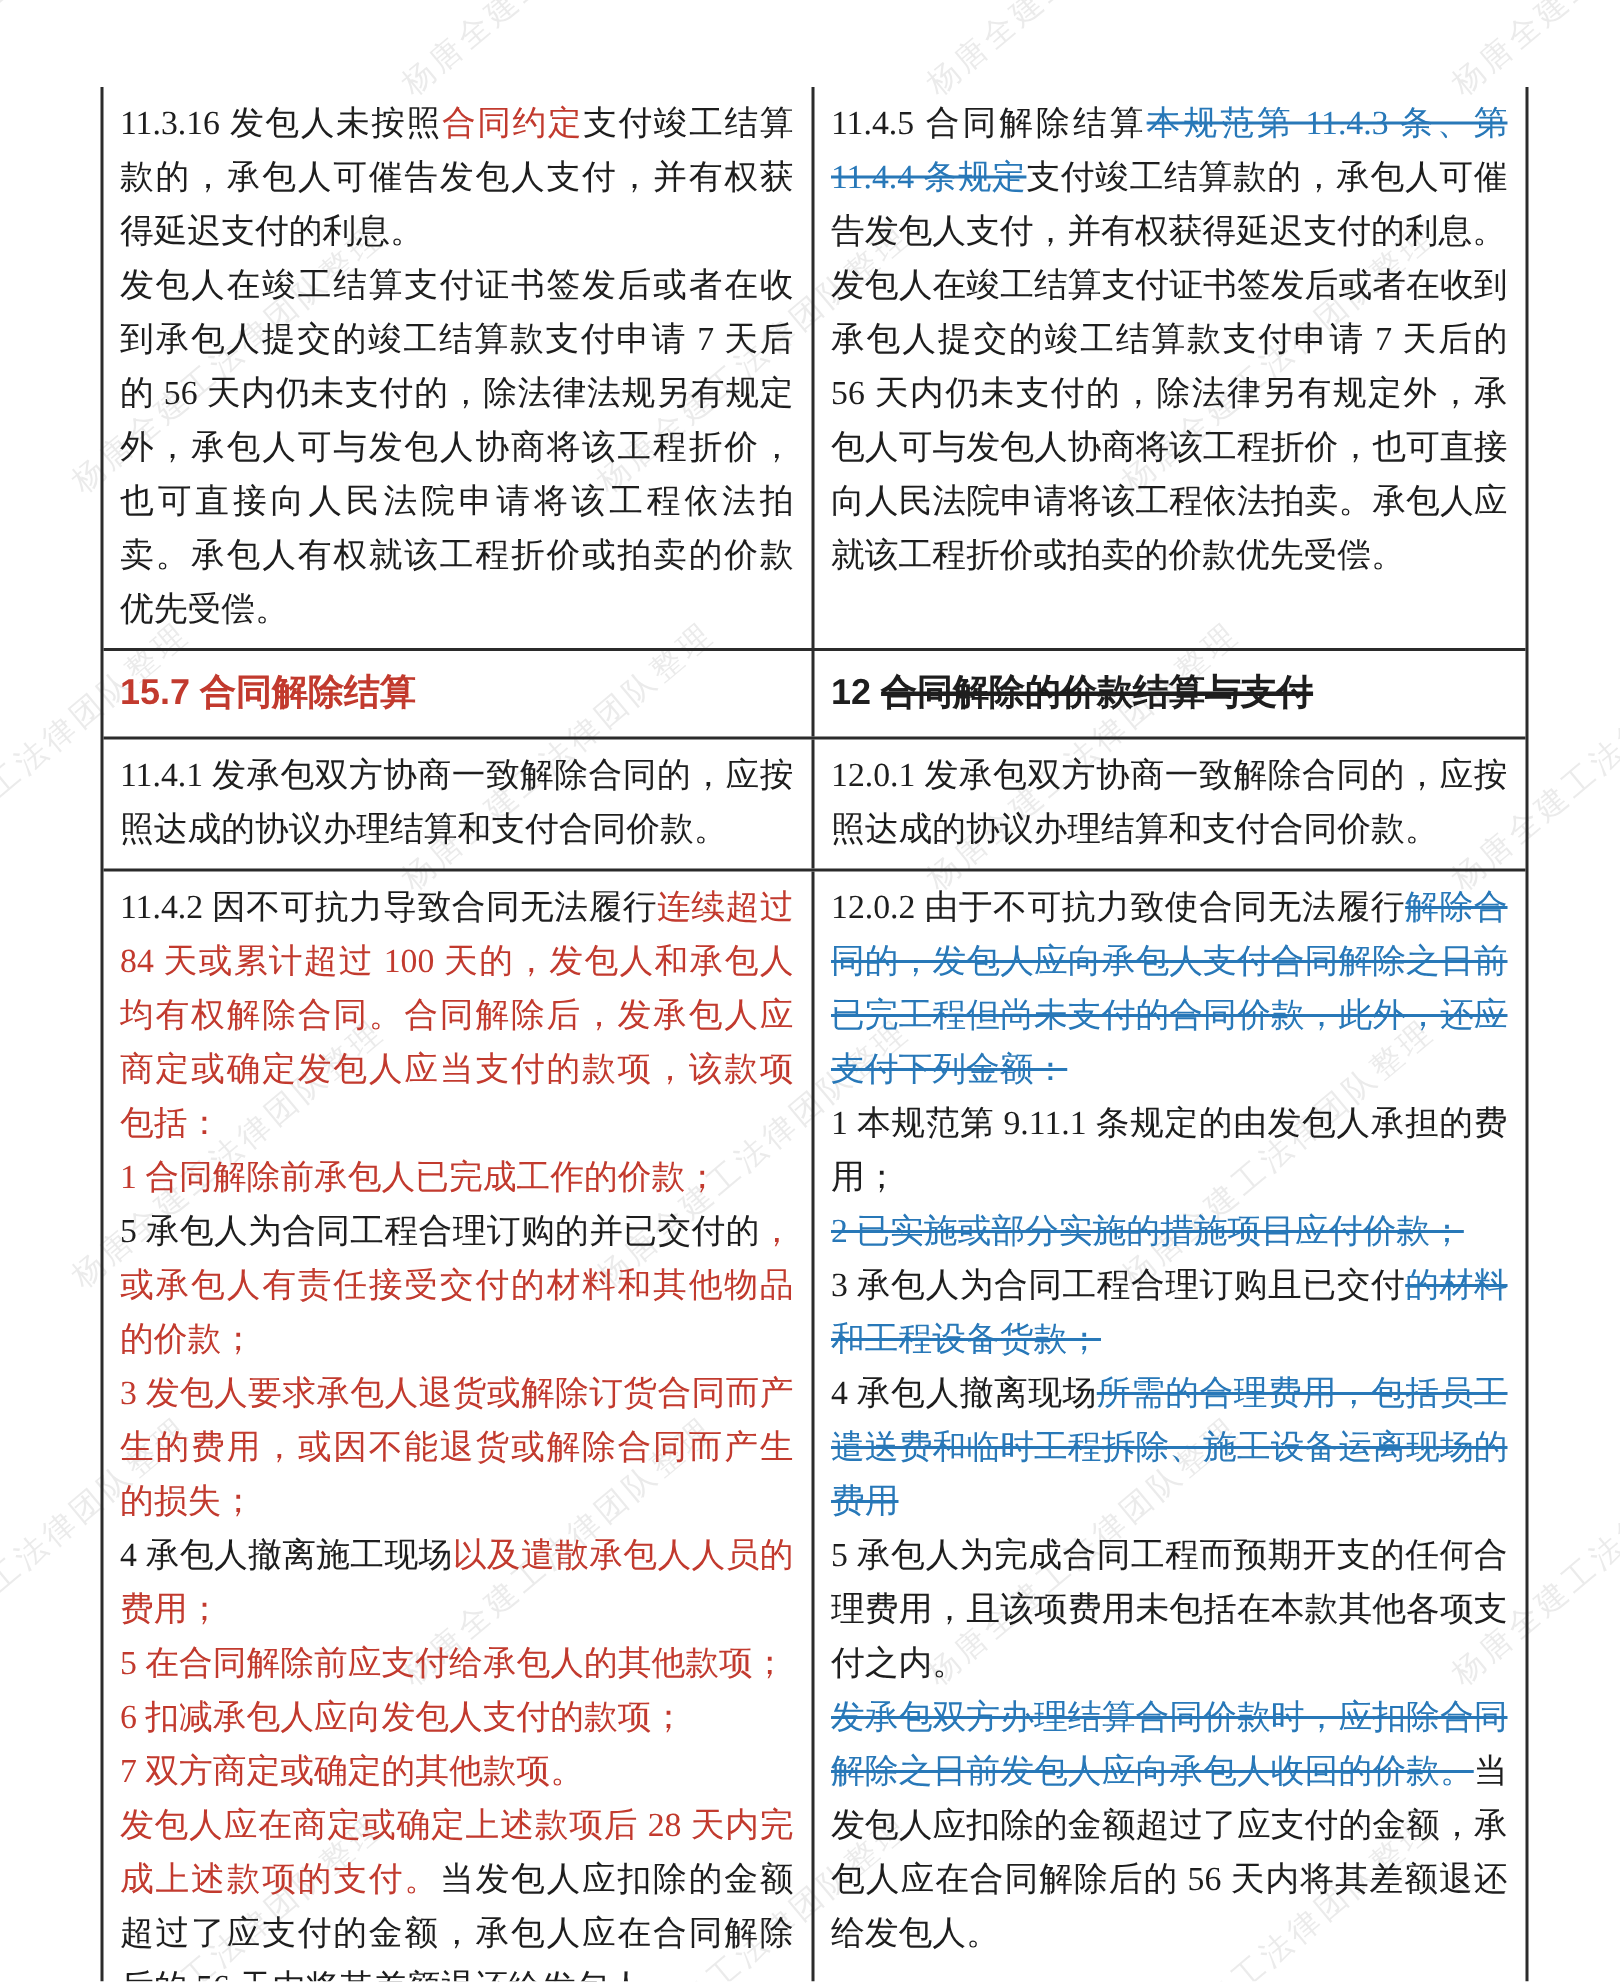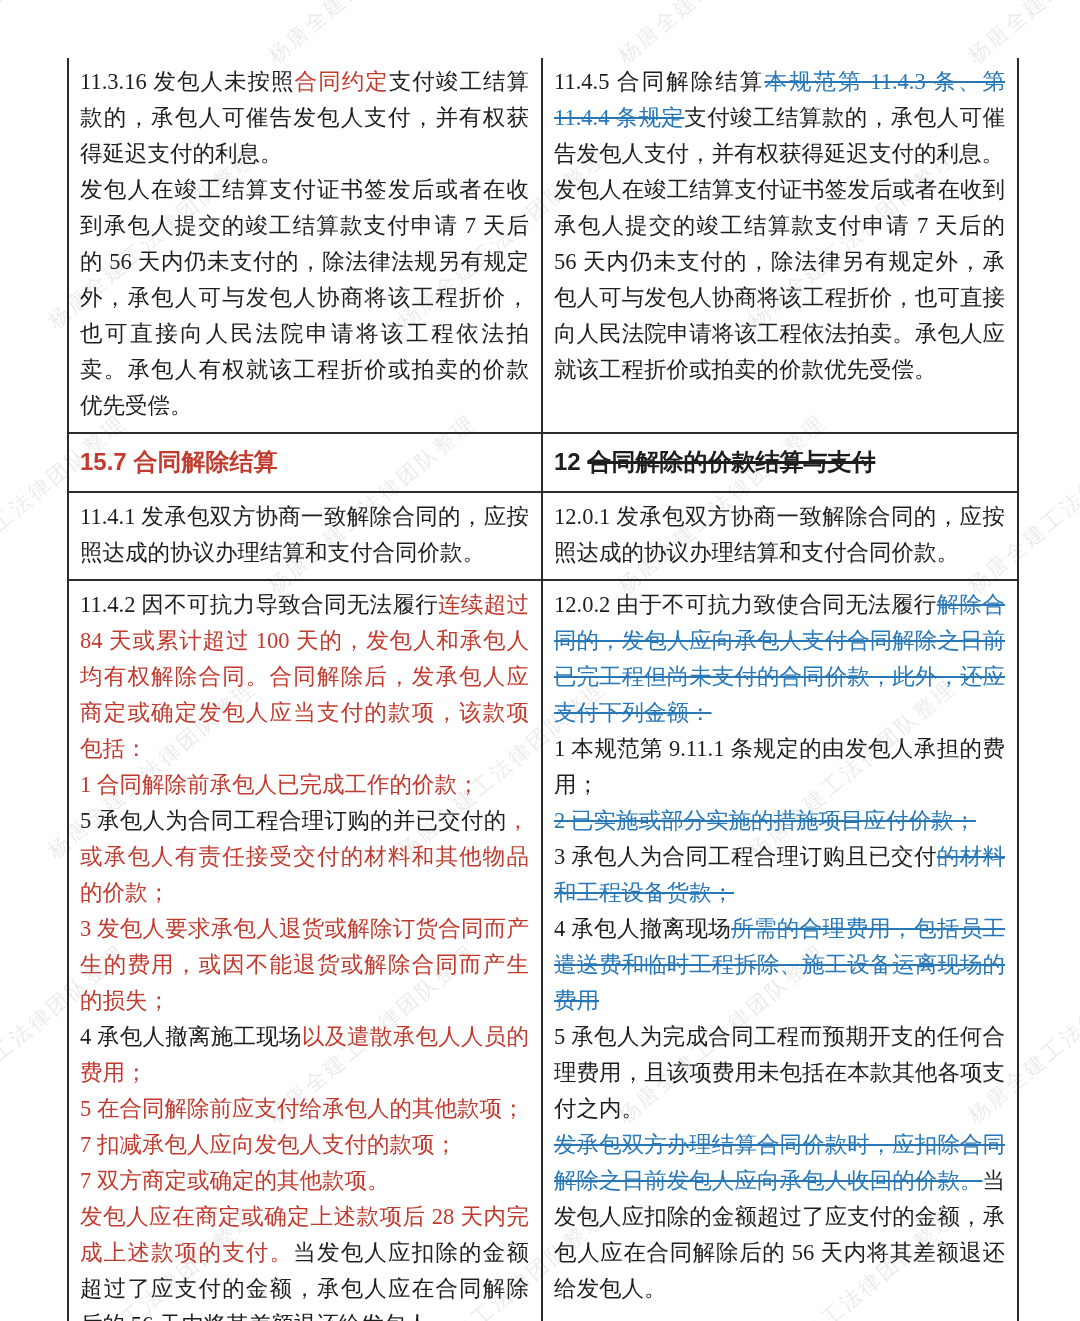--- a/index.html
+++ b/index.html
@@ -111,21 +111,21 @@
         </div>
       </div>
       <div class="t-row">
         <div class="t-cell left">
           <p><span class="run">11.4.2 因不可抗力导致合同无法履行</span><span class="run run-ins">连续超过 84 天或累计超过 100 天的，发包人和承包人均有权解除合同。合同解除后，发承包人应商定或确定发包人应当支付的款项，该款项包括：</span></p>
           <p><span class="run run-ins">1 合同解除前承包人已完成工作的价款；</span></p>
           <p><span class="run">5 承包人为合同工程合理订购的并已交付的</span><span class="run run-ins">，或承包人有责任接受交付的材料和其他物品的价款；</span></p>
           <p><span class="run run-ins">3 发包人要求承包人退货或解除订货合同而产生的费用，或因不能退货或解除合同而产生的损失；</span></p>
           <p><span class="run">4 承包人撤离施工现场</span><span class="run run-ins">以及遣散承包人人员的费用；</span></p>
           <p><span class="run run-ins">5 在合同解除前应支付给承包人的其他款项；</span></p>
-          <p><span class="run run-ins">7 扣减承包人应向发包人支付的款项；</span></p>
+          <p><span class="run run-ins">6 扣减承包人应向发包人支付的款项；</span></p>
           <p><span class="run run-ins">7 双方商定或确定的其他款项。</span></p>
           <p><span class="run run-ins">发包人应在商定或确定上述款项后 28 天内完成上述款项的支付。</span><span class="run">当发包人应扣除的金额超过了应支付的金额，承包人应在合同解除后的 56 天内将其差额退还给发包人。</span></p>
         </div>
         <div class="t-cell right">
           <p><span class="run">12.0.2 由于不可抗力致使合同无法履行</span><span class="run run-del">解除合同的，发包人应向承包人支付合同解除之日前已完工程但尚未支付的合同价款，此外，还应支付下列金额：</span></p>
           <p><span class="run">1 本规范第 9.11.1 条规定的由发包人承担的费用；</span></p>
           <p><span class="run run-del">2 已实施或部分实施的措施项目应付价款；</span></p>
           <p><span class="run">3 承包人为合同工程合理订购且已交付</span><span class="run run-del">的材料和工程设备货款；</span></p>
           <p><span class="run">4 承包人撤离现场</span><span class="run run-del">所需的合理费用，包括员工遣送费和临时工程拆除、施工设备运离现场的费用</span></p>
           <p><span class="run">5 承包人为完成合同工程而预期开支的任何合理费用，且该项费用未包括在本款其他各项支付之内。</span></p>

